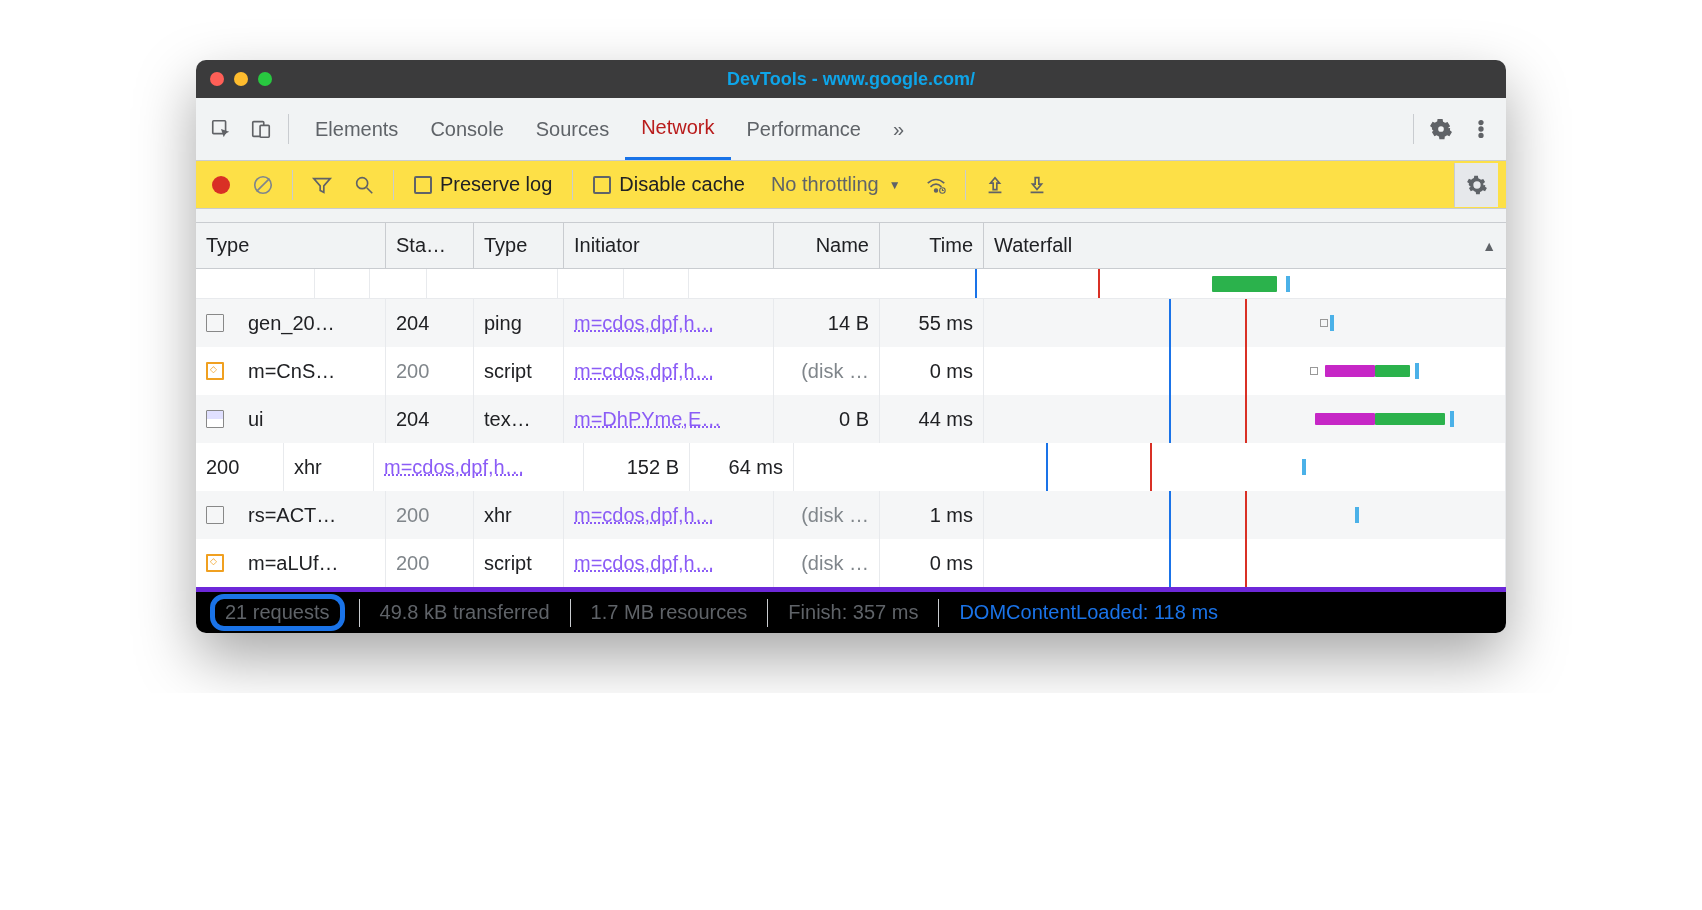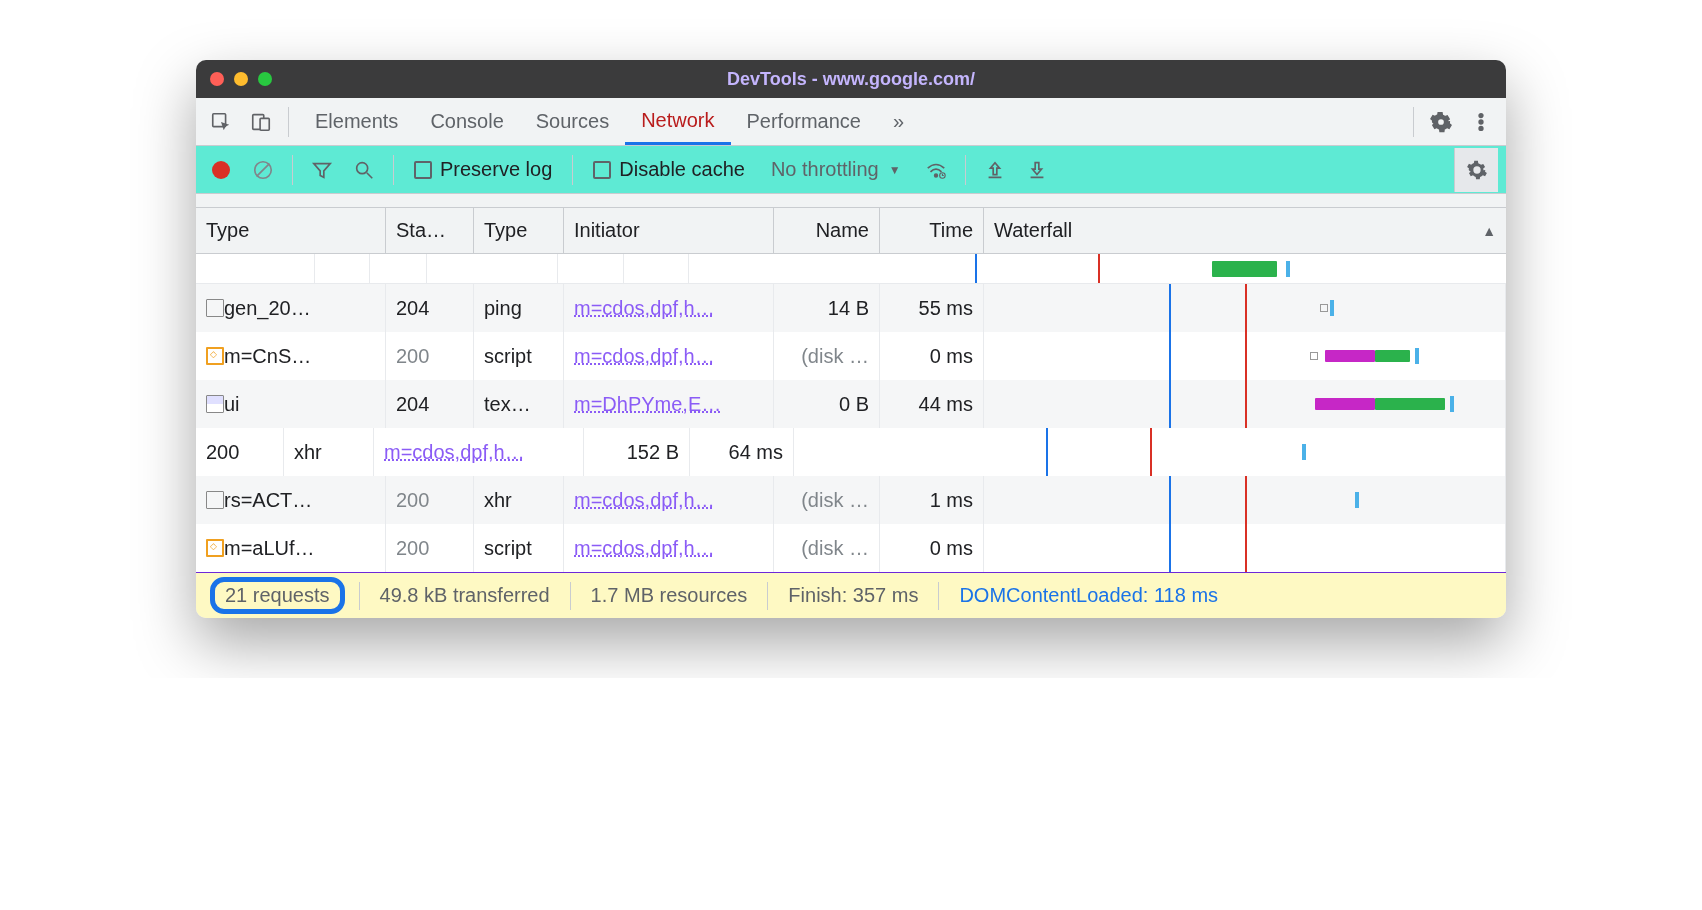--- a/index.html
+++ b/index.html
@@ -29,31 +29,31 @@
     position: relative;
   }
   .traffic { display: flex; gap: 10px; }
   .traffic span {
     width: 14px; height: 14px; border-radius: 50%;
   }
   .title-text {
     position: absolute;
     left: 0; right: 0;
     text-align: center;
-    color: #c4b5fd;
+    color: #0ea5e9;
     font-weight: 600;
     font-size: 18px;
   }
 
   .tabbar {
     background: #f1f3f4;
     border-bottom: 1px solid #c9ccd0;
     display: flex;
     align-items: center;
-    height: 48px;
+    height: 63px;
     gap: 6px;
     padding: 0 8px;
   }
   .tool-icon {
     width: 34px; height: 34px;
     display: flex; align-items: center; justify-content: center;
     color: #555;
     cursor: pointer;
   }
   .tool-icon svg { width: 22px; height: 22px; stroke: #606266; fill: none; stroke-width: 1.8; }
@@ -69,21 +69,21 @@
   .tab.active {
     color: #b91c1c;
     border-bottom: 3px solid #1a73e8;
     margin-bottom: -1px;
   }
   .flex-spacer { flex: 1; }
   .chevrons { font-size: 20px; color: #5f6368; padding: 0 10px; cursor: pointer; }
   .gear-icon svg, .kebab-icon svg { width: 22px; height: 22px; fill: #5f6368; }
 
   .toolbar {
-    background: #5eead4;
+    background: #fde047;
     border-bottom: 1px solid #c9ccd0;
     display: flex;
     align-items: center;
     height: 48px;
     gap: 8px;
     padding: 0 8px;
   }
   .record-dot { width: 18px; height: 18px; border-radius: 50%; background: #d93025; }
   .clear-icon svg { stroke: #80868b; }
   .cbx { display: flex; align-items: center; gap: 8px; font-size: 20px; color: #202124; padding: 0 8px; cursor: pointer; }
@@ -129,21 +129,21 @@
   .sort-arrow { position: absolute; right: 10px; font-size: 14px; color: #5f6368; }
 
   .rows { background: #fff; }
   .row {
     display: flex;
     height: 48px;
   }
   .row:nth-child(odd) { background: #f5f6f7; }
   .row:nth-child(even) { background: #fff; }
   .row .col { border-right: 1px solid #e8eaed; font-size: 20px; }
-  .row .col.name { gap: 0; }
+  .row .col.name { gap: 24px; }
   .file-icon { width: 18px; height: 18px; flex-shrink: 0; }
   .doc-icon { border: 1.5px solid #888; border-radius: 1px; }
   .js-icon { border: 2px solid #f0a020; background: #fff; border-radius: 1px; position: relative; }
   .js-icon::after { content: "◇"; position: absolute; font-size: 9px; color: #f0a020; left: 2px; top: 0px; }
   .img-icon { border: 1.5px solid #888; background: linear-gradient(180deg,#e0e0ff 50%, #fff 50%); border-radius: 1px; }
   .gray { color: #80868b; }
   .underline { text-decoration: underline; text-decoration-style: dotted; color: #8b5cf6; }
 
   .waterfall-canvas {
     position: relative;
@@ -158,22 +158,22 @@
   .tick { position: absolute; width: 4px; height: 16px; top: 50%; transform: translateY(-50%); }
 
   .topchart {
     background: #fff;
     border-bottom: 1px solid #e8eaed;
     height: 30px;
     position: relative;
   }
 
   .status-bar {
-    background: #fef9c3;
-    border-top: 1px solid #6d28d9;
+    background: #000000;
+    border-top: 5px solid #6d28d9;
     height: 46px;
     display: flex;
     align-items: center;
     padding: 0 14px;
     gap: 14px;
     font-size: 20px;
     color: #5f6368;
   }
   .status-item { padding: 0 6px; }
   .status-item.dcl { color: #1a73e8; }

